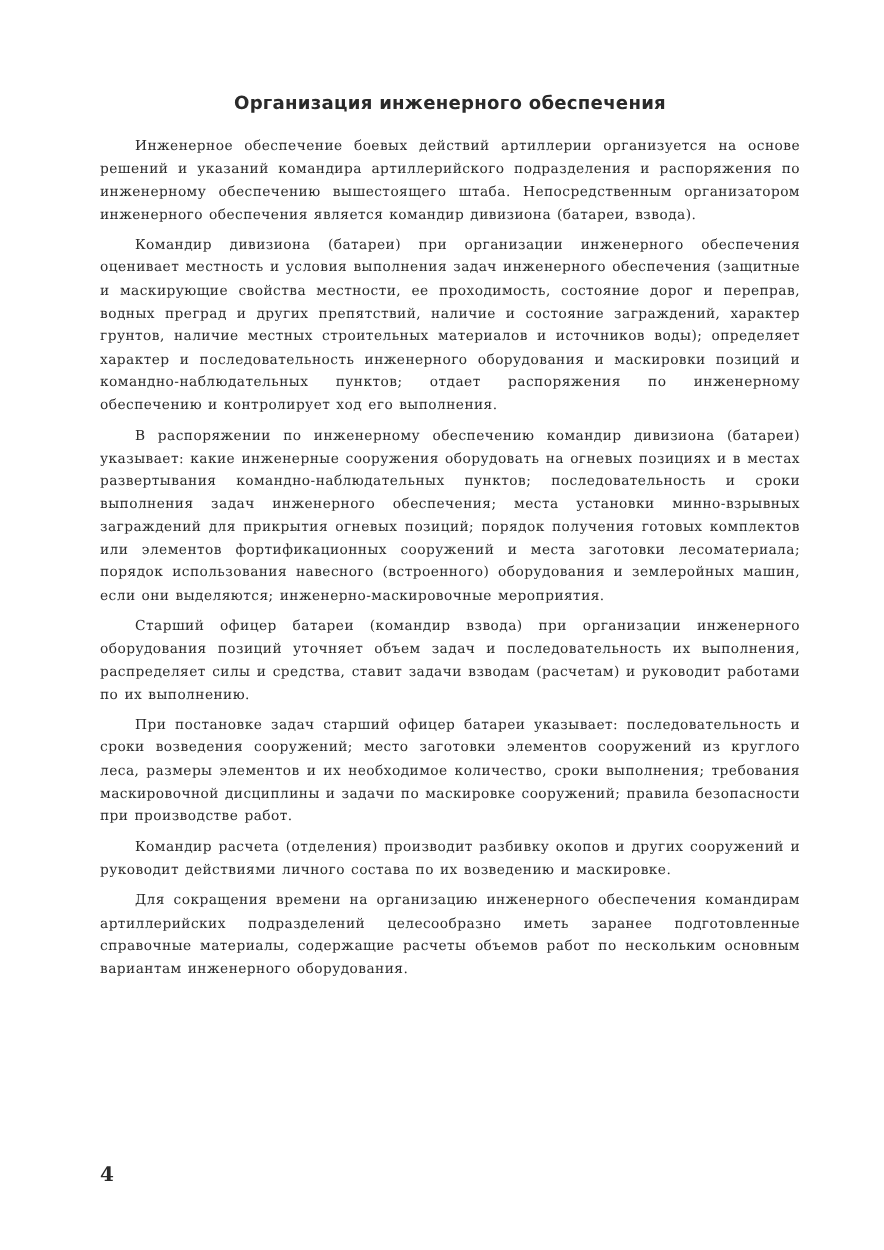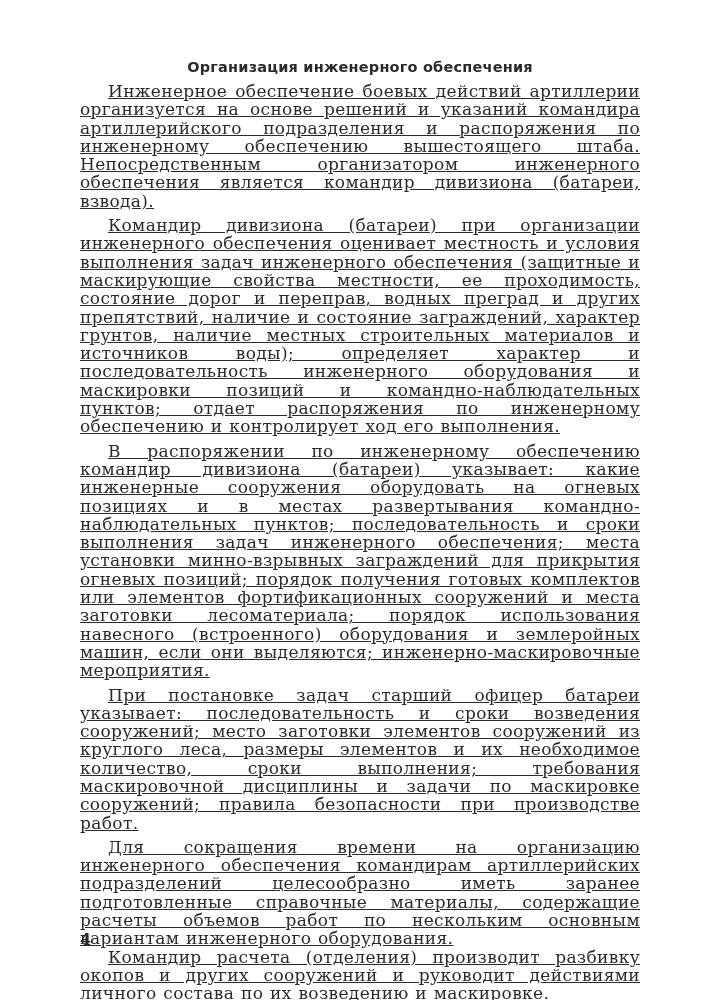--- a/index.html
+++ b/index.html
@@ -1,35 +1,36 @@
 <!DOCTYPE html>
 <html><head>
 <meta charset="utf-8">
 <style>
   html, body { margin:0; padding:0; }
   body { width:707px; height:1000px; background:#ffffff; position:relative; overflow:hidden; }
   .page { position:absolute; left:80px; top:58px; width:560px; color:#2a2a2a;
           font-family:"DejaVu Serif","Liberation Serif",serif; }
   .title { text-align:center; font-family:"DejaVu Sans","Liberation Sans",sans-serif;
            font-weight:bold; font-size:14.5px; line-height:18px; letter-spacing:0.2px; margin:0 0 6px 0; }
-  .title div { margin:0; }
-  .p { font-size:17px; line-height:18.3px; text-align:justify; text-indent:28px; margin:0 0 6px 0;
-       letter-spacing:0.35px; word-spacing:1px;text-decoration:underline; }
+  .title div { margin:16px; }
+  .p { font-size:11px; line-height:18.3px; text-align:justify; text-indent:28px; margin:0 0 6px 0;
+       letter-spacing:0.35px; word-spacing:1px; }
   .p.tight { margin-bottom:0; }
   .pagenum { position:absolute; left:80px; top:930px; font-family:"DejaVu Serif","Liberation Serif",serif;
              font-weight:bold; font-size:16px; color:#2a2a2a; }
 </style>
 </head>
 <body>
 
 <div class="page">
   <div class="title">
     <div>Организация инженерного обеспечения</div>
   </div>
   <p class="p">Инженерное обеспечение боевых действий артиллерии организуется на основе решений и указаний командира артиллерийского подразделения и распоряжения по инженерному обеспечению вышестоящего штаба. Непосредственным организатором инженерного обеспечения является командир дивизиона (батареи, взвода).</p>
   <p class="p">Командир дивизиона (батареи) при организации инженерного обеспечения оценивает местность и условия выполнения задач инженерного обеспечения (защитные и маскирующие свойства местности, ее проходимость, состояние дорог и переправ, водных преград и других препятствий, наличие и состояние заграждений, характер грунтов, наличие местных строительных материалов и источников воды); определяет характер и последовательность инженерного оборудования и маскировки позиций и командно-наблюдательных пунктов; отдает распоряжения по инженерному обеспечению и контролирует ход его выполнения.</p>
   <p class="p">В распоряжении по инженерному обеспечению командир дивизиона (батареи) указывает: какие инженерные сооружения оборудовать на огневых позициях и в местах развертывания командно-наблюдательных пунктов; последовательность и сроки выполнения задач инженерного обеспечения; места установки минно-взрывных заграждений для прикрытия огневых позиций; порядок получения готовых комплектов или элементов фортификационных сооружений и места заготовки лесоматериала; порядок использования навесного (встроенного) оборудования и землеройных машин, если они выделяются; инженерно-маскировочные мероприятия.</p>
+  <p class="p">Старший офицер батареи (командир взвода) при организации инженерного оборудования позиций уточняет объем задач и последовательность их выполнения, распределяет силы и средства, ставит задачи взводам (расчетам) и руководит работами по их выполнению.</p>
   <p class="p">При постановке задач старший офицер батареи указывает: последовательность и сроки возведения сооружений; место заготовки элементов сооружений из круглого леса, размеры элементов и их необходимое количество, сроки выполнения; требования маскировочной дисциплины и задачи по маскировке сооружений; правила безопасности при производстве работ.</p>
+  <p class="p">Командир расчета (отделения) производит разбивку окопов и других сооружений и руководит действиями личного состава по их возведению и маскировке.</p>
   <p class="p tight">Для сокращения времени на организацию инженерного обеспечения командирам артиллерийских подразделений целесообразно иметь заранее подготовленные справочные материалы, содержащие расчеты объемов работ по нескольким основным вариантам инженерного оборудования.</p>
-  <p class="p">Командир расчета (отделения) производит разбивку окопов и других сооружений и руководит действиями личного состава по их возведению и маскировке.</p>
 </div>
 
 <div class="pagenum">4</div>
 
 </body></html>

